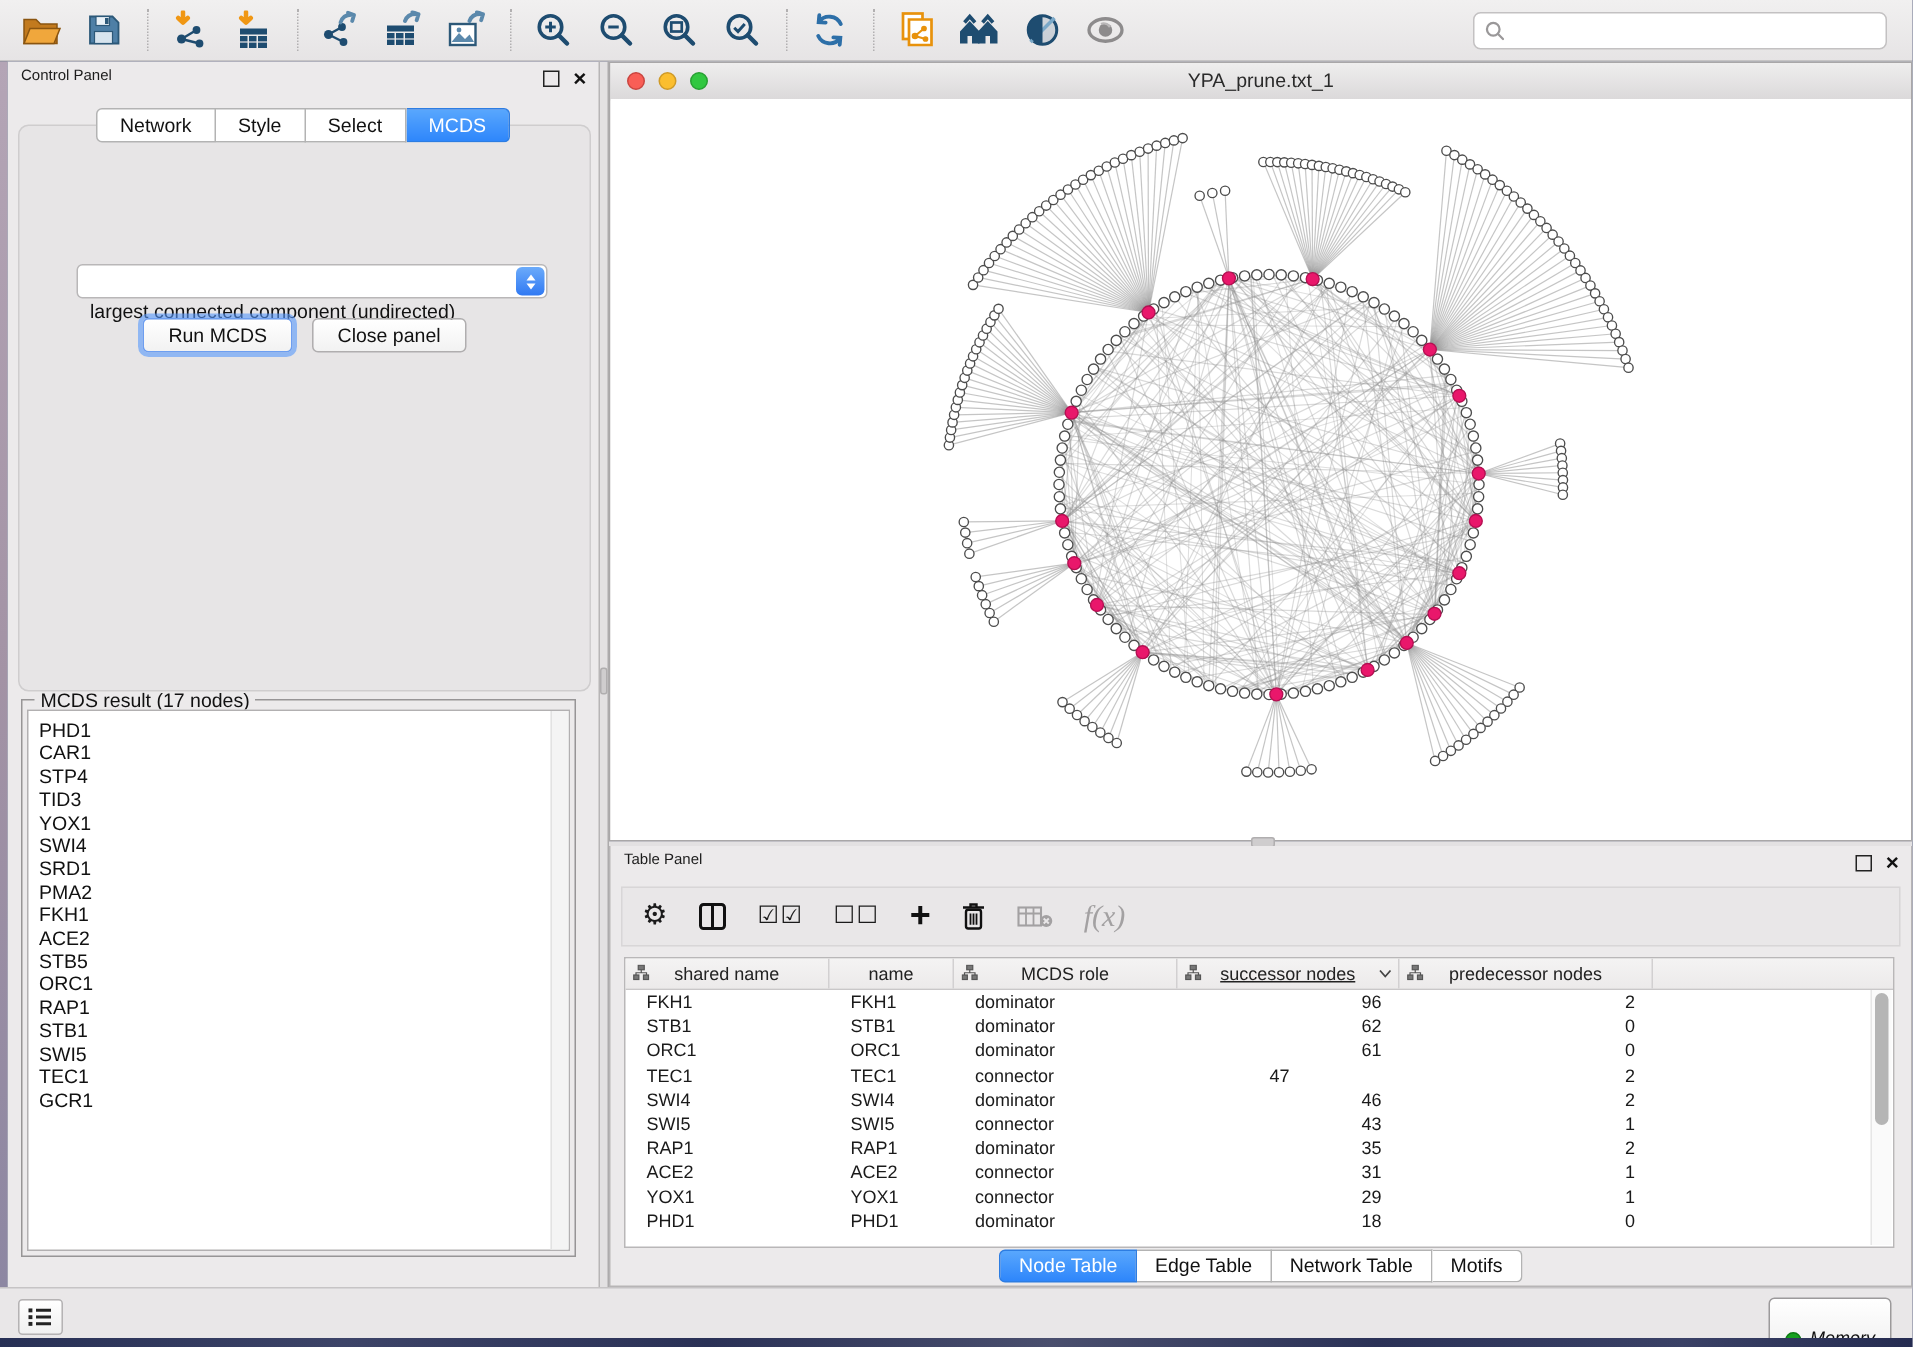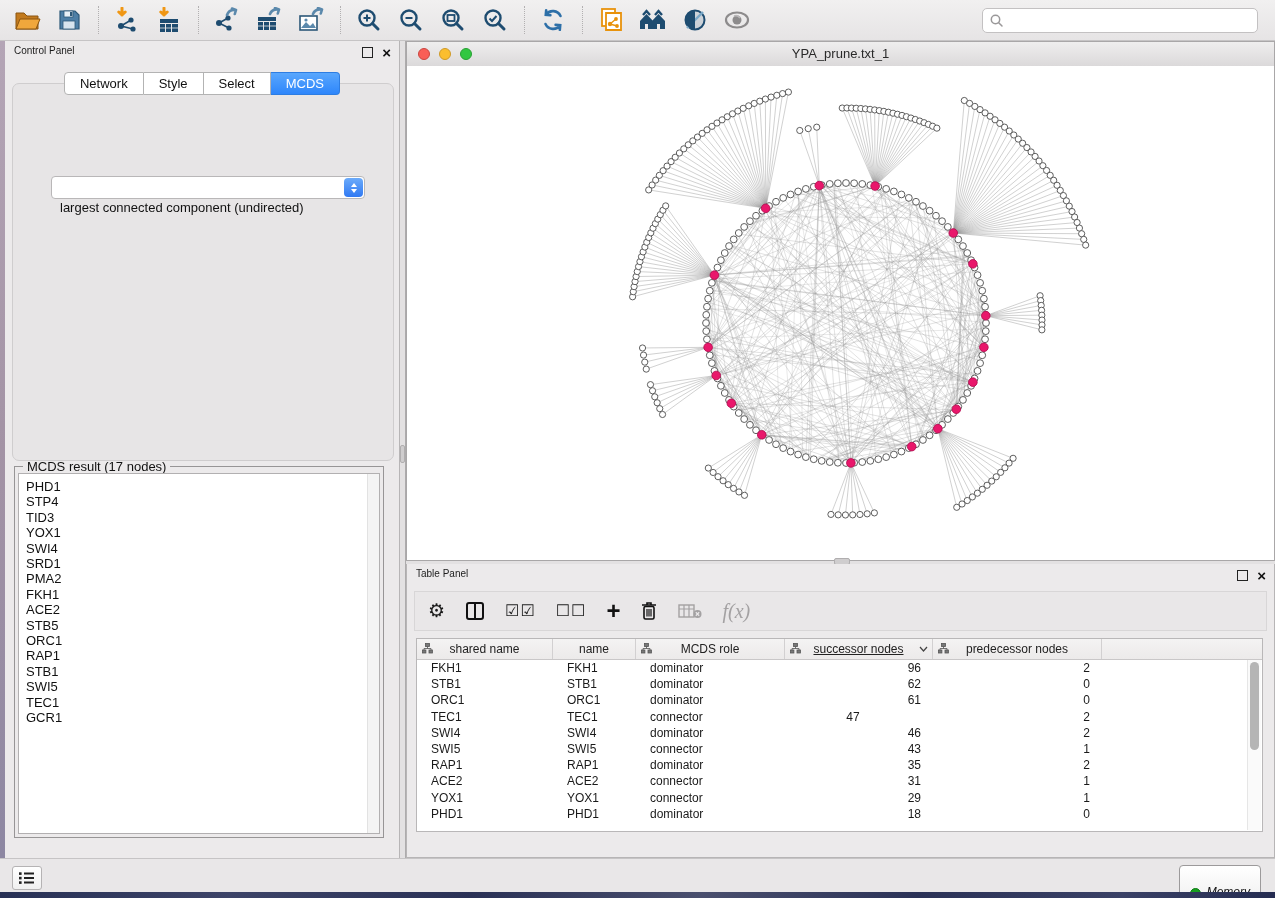--- a/index.html
+++ b/index.html
@@ -281,25 +281,30 @@
       <div class="cp-tab active">MCDS</div>
     </div>
   <div class="cp-content">
     <div class="criterion">
       <span class="criterion-text">largest connected component (undirected)</span>
       <span class="stepper">
           <span class="stp-up"></span>
           <span class="stp-dn"></span>
         </span>
     </div>
+    <div class="btn-row">
+      <button class="mac-btn focused">Run MCDS</button>
+      <button class="mac-btn">Close panel</button>
+    </div>
   </div>
   <div class="result-box">
     <span class="result-legend">MCDS result (17 nodes)</span>
     <div class="result-list">
         <div class="mcds-item">PHD1</div>
+        <div class="mcds-item">CAR1</div>
         <div class="mcds-item">STP4</div>
         <div class="mcds-item">TID3</div>
         <div class="mcds-item">YOX1</div>
         <div class="mcds-item">SWI4</div>
         <div class="mcds-item">SRD1</div>
         <div class="mcds-item">PMA2</div>
         <div class="mcds-item">FKH1</div>
         <div class="mcds-item">ACE2</div>
         <div class="mcds-item">STB5</div>
         <div class="mcds-item">ORC1</div>
@@ -1239,20 +1244,26 @@
           <div class="td left" style="width: 83px;">PHD1</div>
           <div class="td left" style="width: 149px;">dominator</div>
           <div class="td right" style="width: 148px;">18</div>
           <div class="td right" style="width: 169px;">0</div>
         </div>
       </div>
     <div class="tbl-scroll">
         <span class="tbl-thumb"></span>
       </div>
   </div>
+  <div class="tp-tabs">
+      <div class="tp-tab active">Node Table</div>
+      <div class="tp-tab">Edge Table</div>
+      <div class="tp-tab">Network Table</div>
+      <div class="tp-tab">Motifs</div>
+    </div>
 </div>
 
 <div class="status-bar">
   <span class="list-btn">
     <svg width="18" height="14" viewBox="0 0 18 14">
         <g stroke="#222" stroke-width="2">
           <path d="M6 2.5 h10 M6 7 h10 M6 11.5 h10"></path>
         </g>
         <g fill="#222">
           <rect x="1" y="1.3" width="2.6" height="2.6"></rect>

